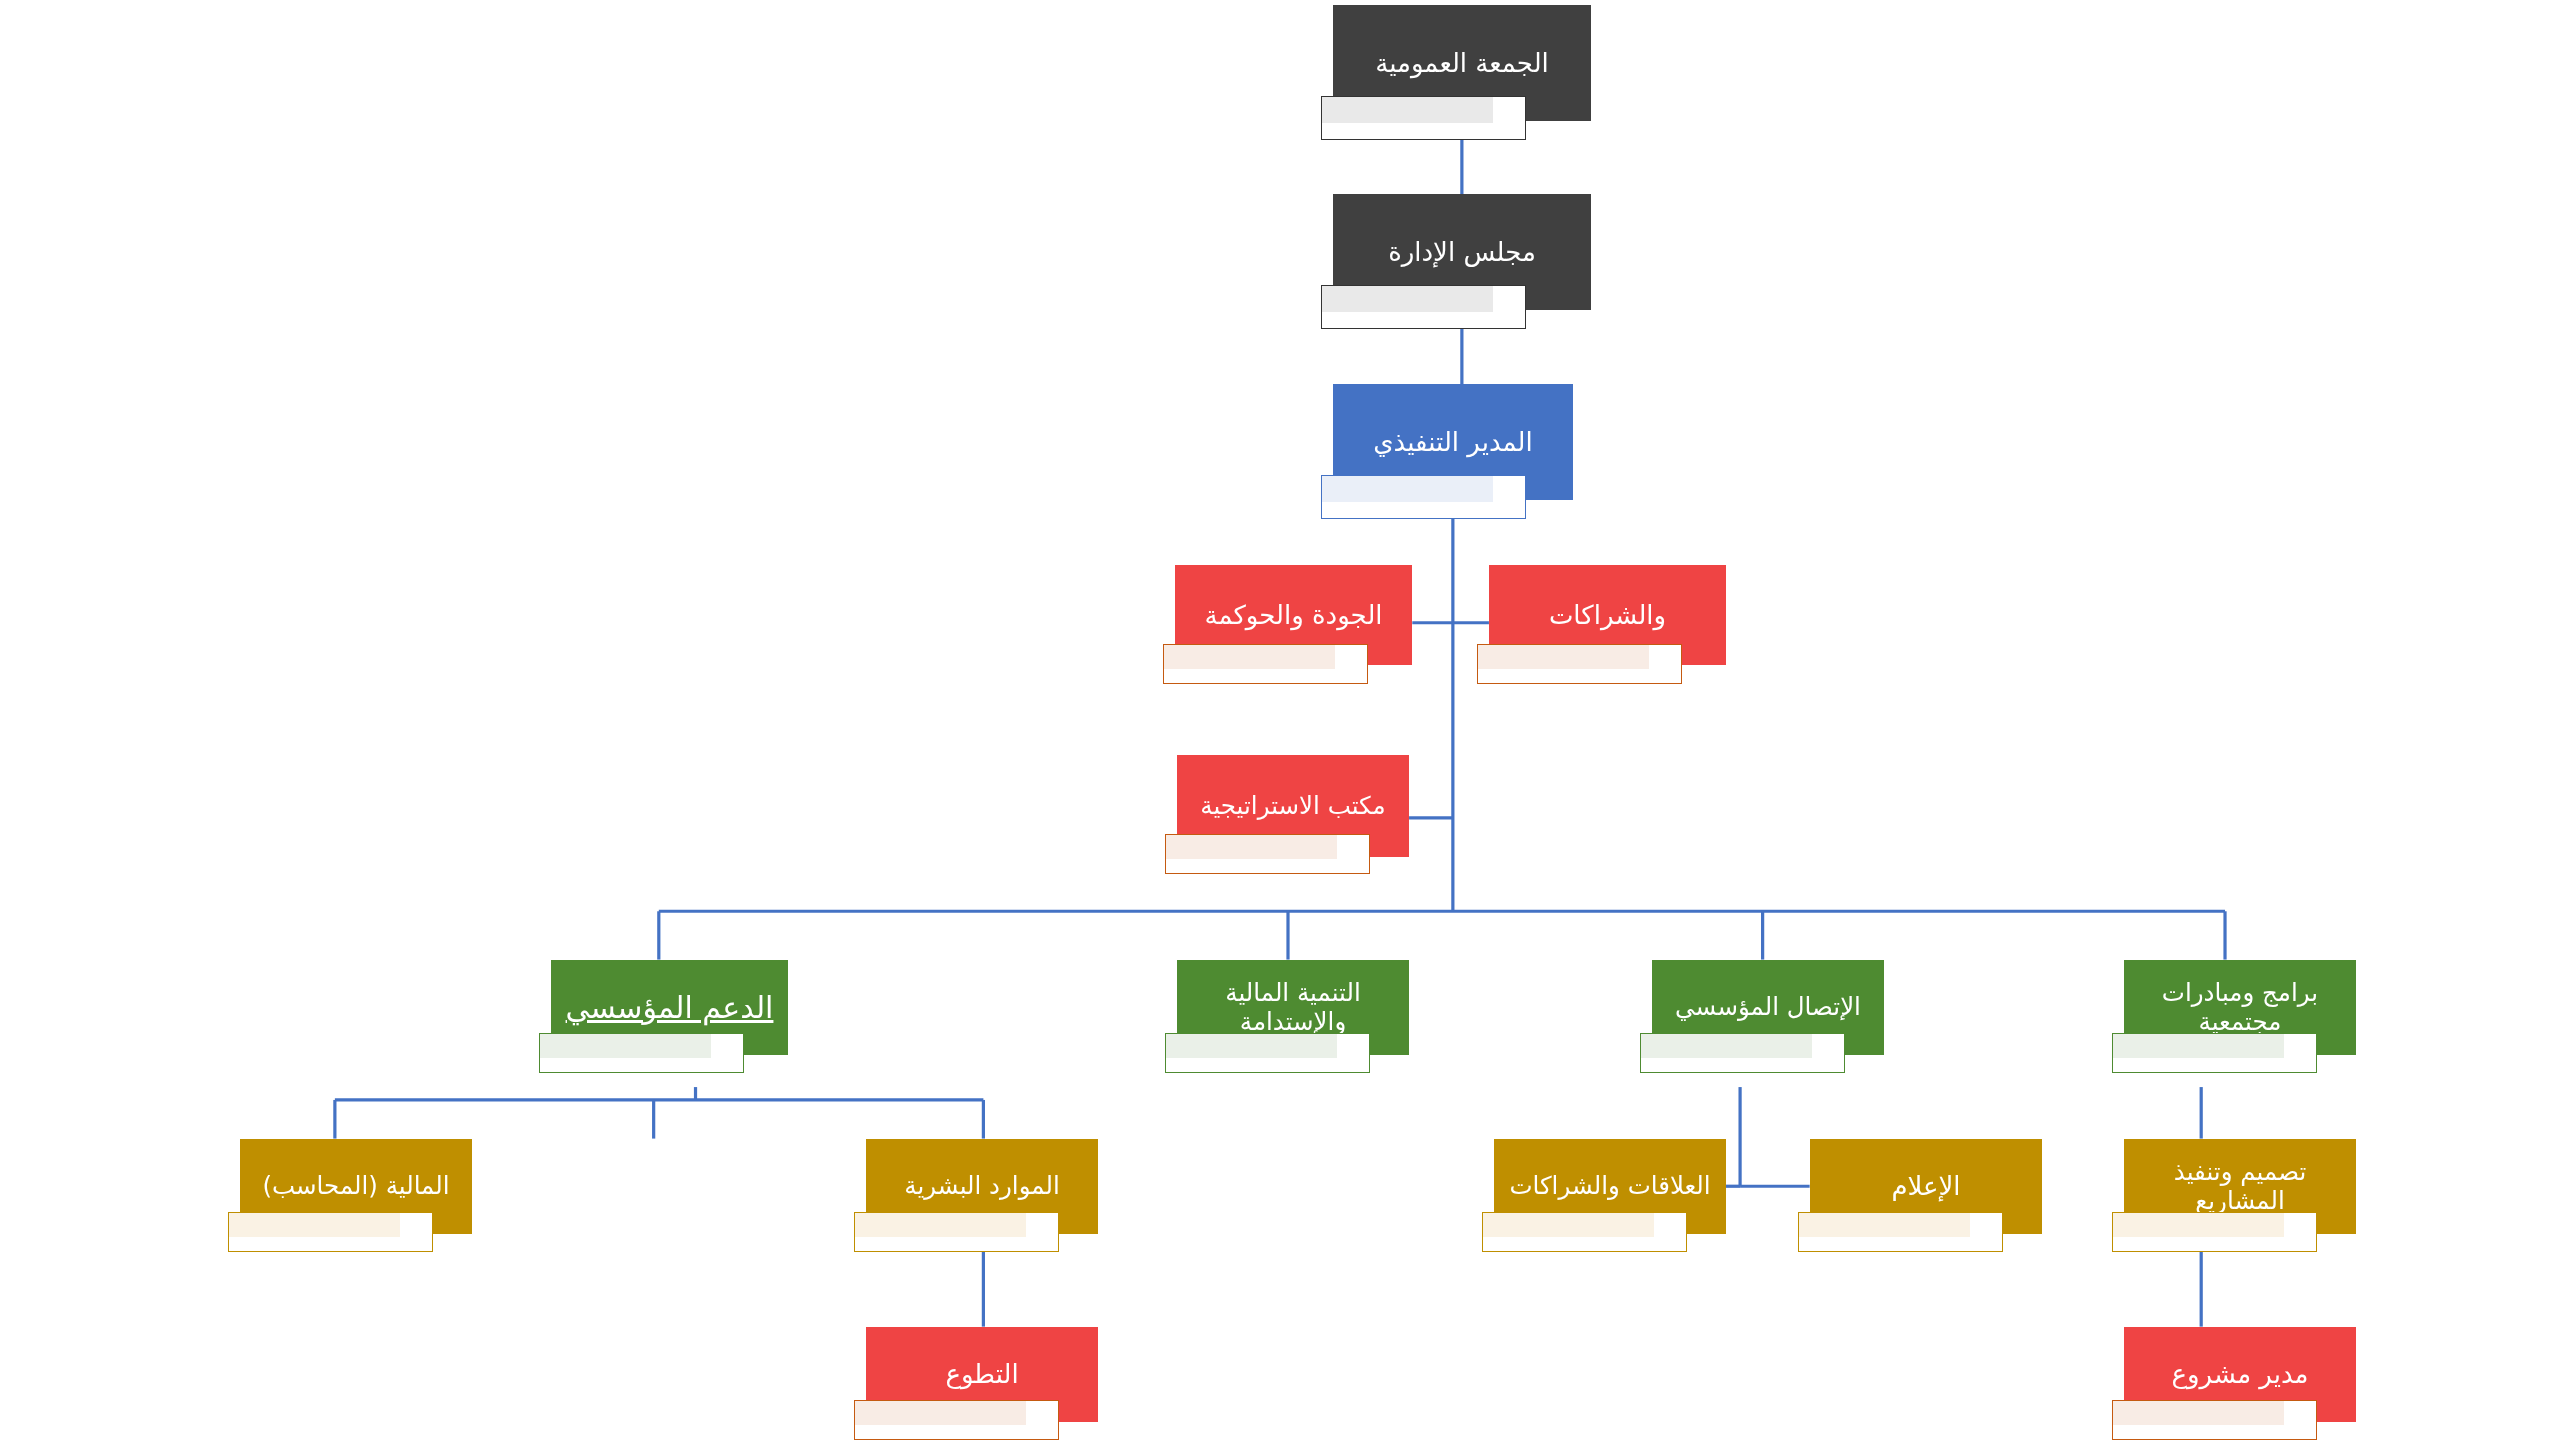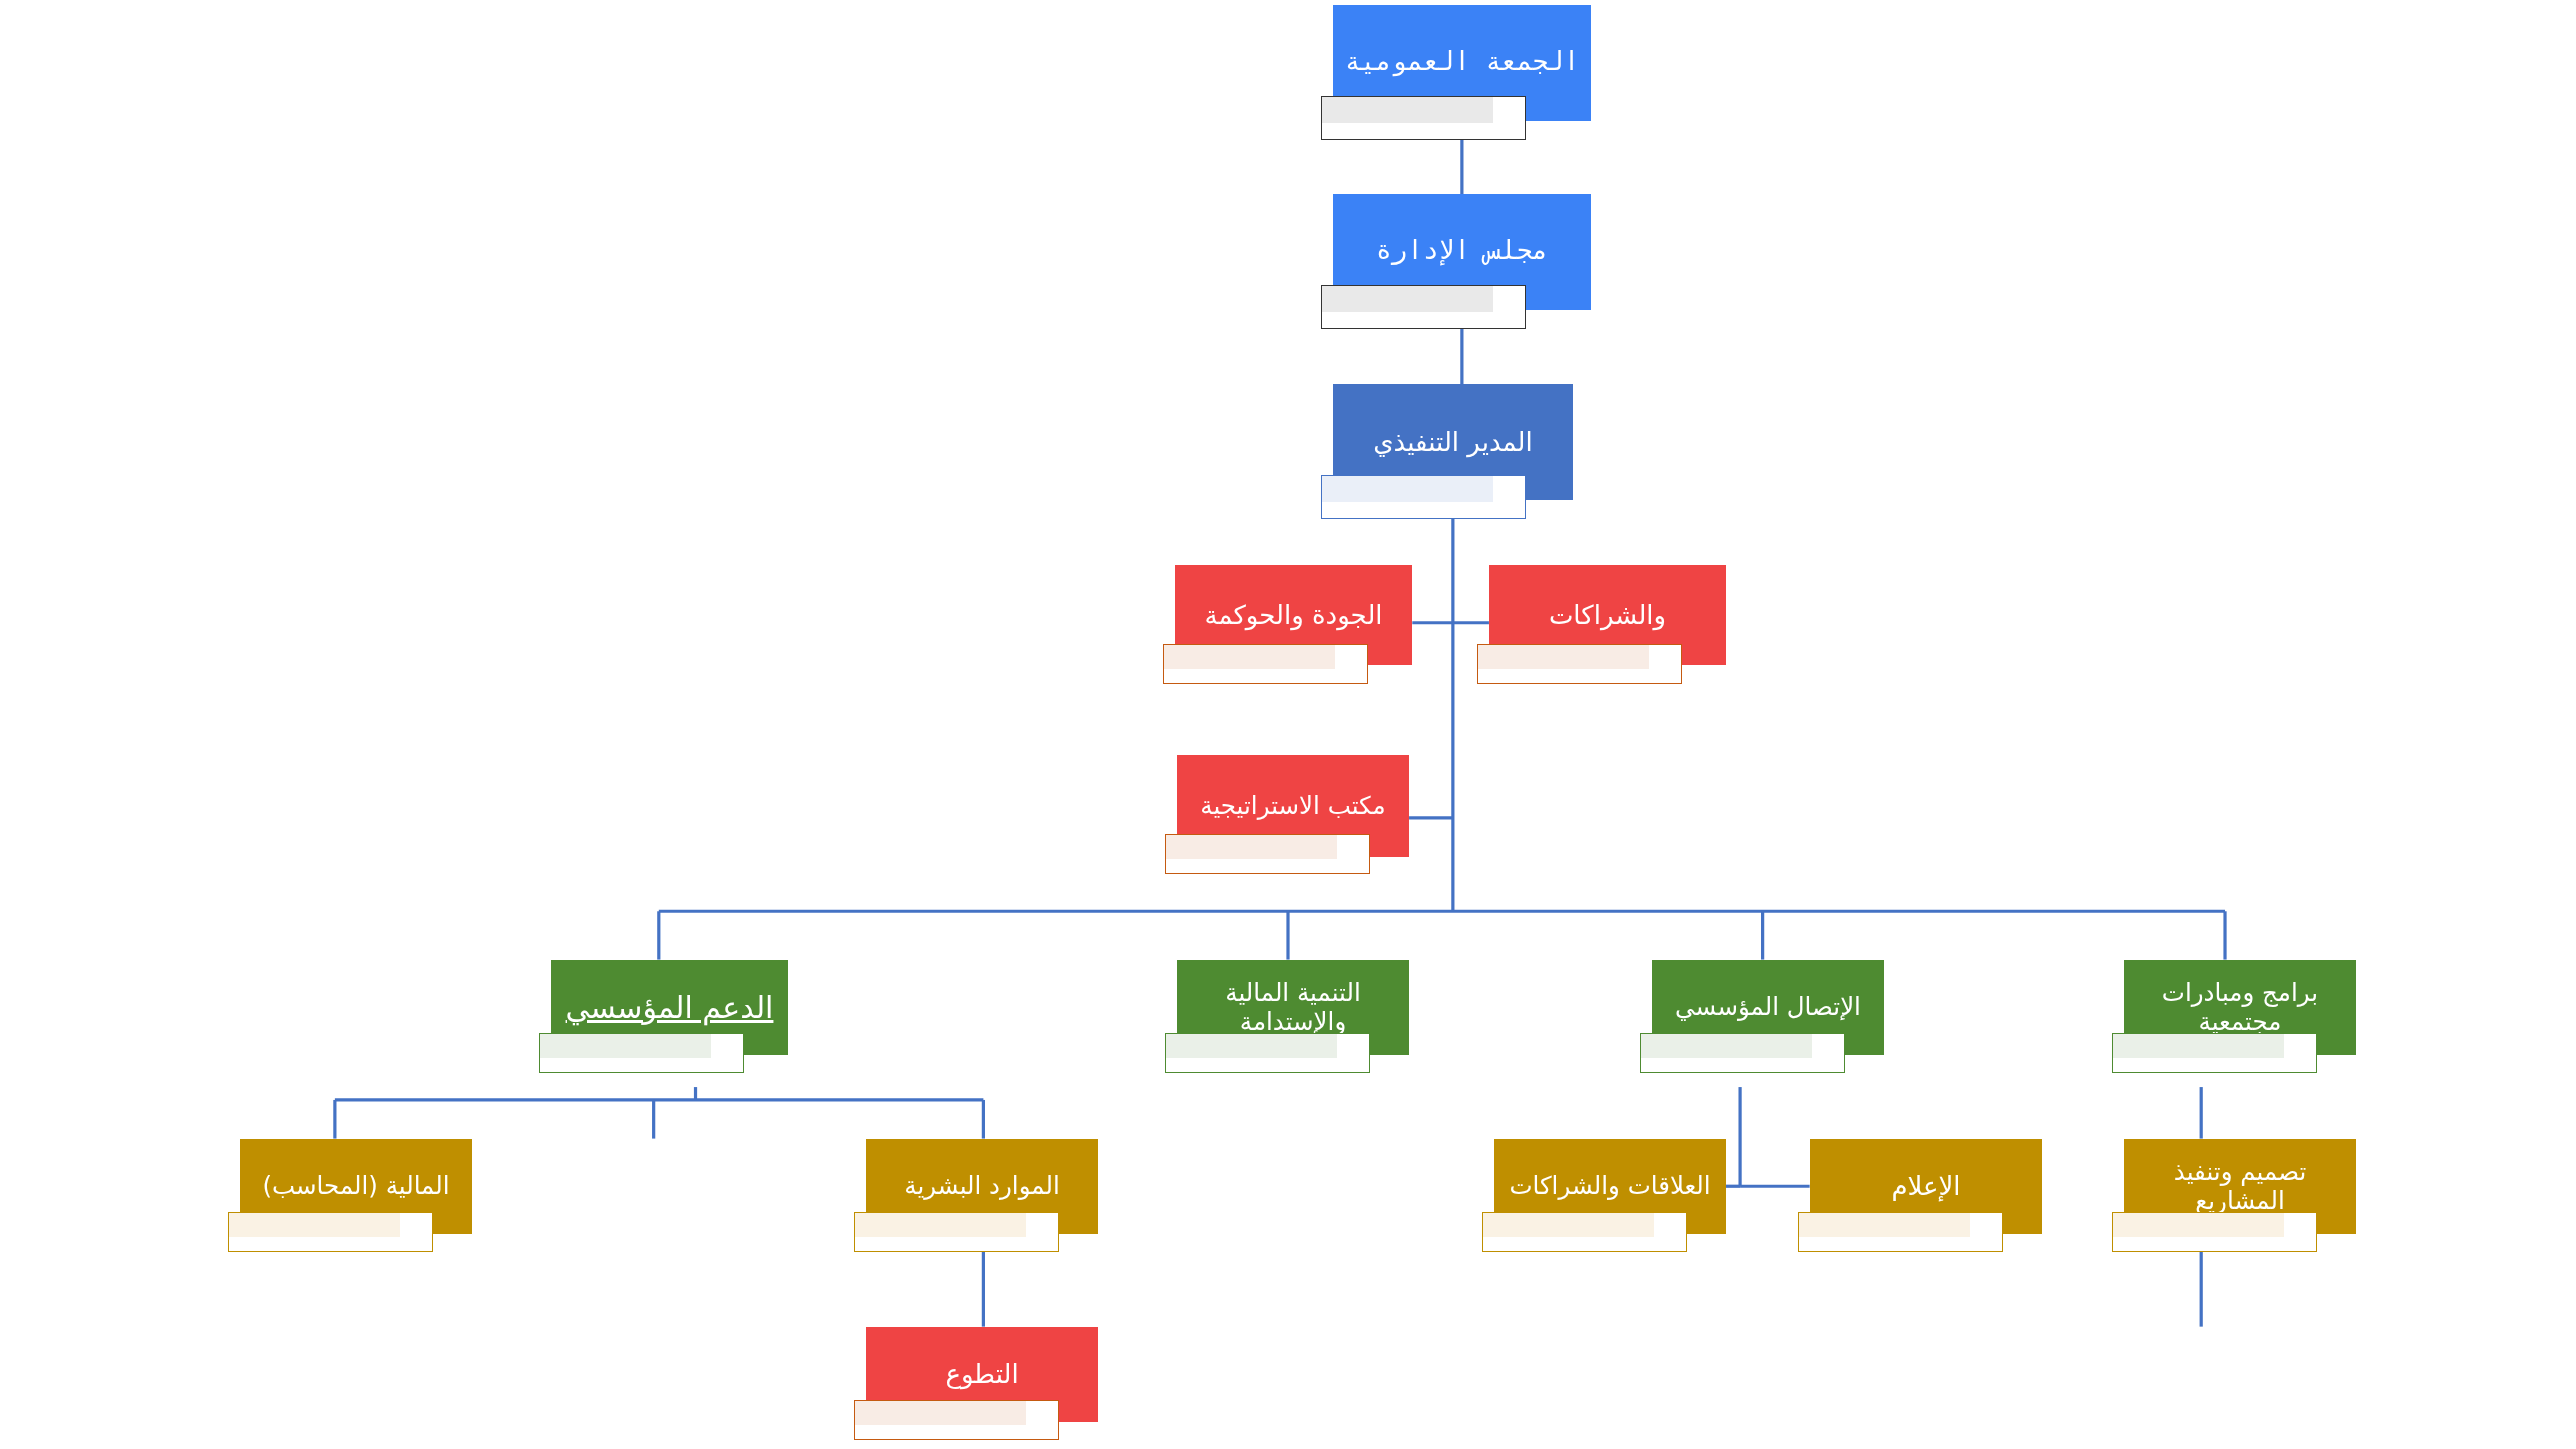--- a/index.html
+++ b/index.html
@@ -59,21 +59,21 @@
   }
   .node-badge-fill {
     position: absolute;
     left: 0;
     top: 0;
     width: 84%;
     height: 62%;
   }
 
   
-  .c-dark   .node-body   { background: #3b82f6; font-family: Liberation Mono, monospace; }
+  .c-dark   .node-body   { background: #404040; }
   .c-dark   .node-badge  { border-color: #333333; }
   .c-dark   .node-badge-fill { background: #e9e9e9; }
 
   .c-blue   .node-body   { background: #4472c4; }
   .c-blue   .node-badge  { border-color: #4472c4; }
   .c-blue   .node-badge-fill { background: #eaeff8; }
 
   .c-orange .node-body   { background: #ef4444; }
   .c-orange .node-badge  { border-color: #c55a11; }
   .c-orange .node-badge-fill { background: #f8ece5; }
@@ -233,15 +233,21 @@
     </div>
   </div>
 
   <div class="node c-gold" style="left:2124px; top:1139px; width:232px; height:95px;">
     <div class="node-body" style="font-size:24.5px;">تصميم وتنفيذ المشاريع</div>
     <div class="node-badge" style="left:-11.6px; top:73px; width:205px; height:40px;">
       <div class="node-badge-fill"></div>
     </div>
   </div>
 
+  <div class="node c-orange" style="left:2124px; top:1327px; width:232px; height:95px;">
+    <div class="node-body">مدير مشروع</div>
+    <div class="node-badge" style="left:-11.6px; top:73px; width:205px; height:40px;">
+      <div class="node-badge-fill"></div>
+    </div>
+  </div>
 
 </div>
 
 
 </body></html>

